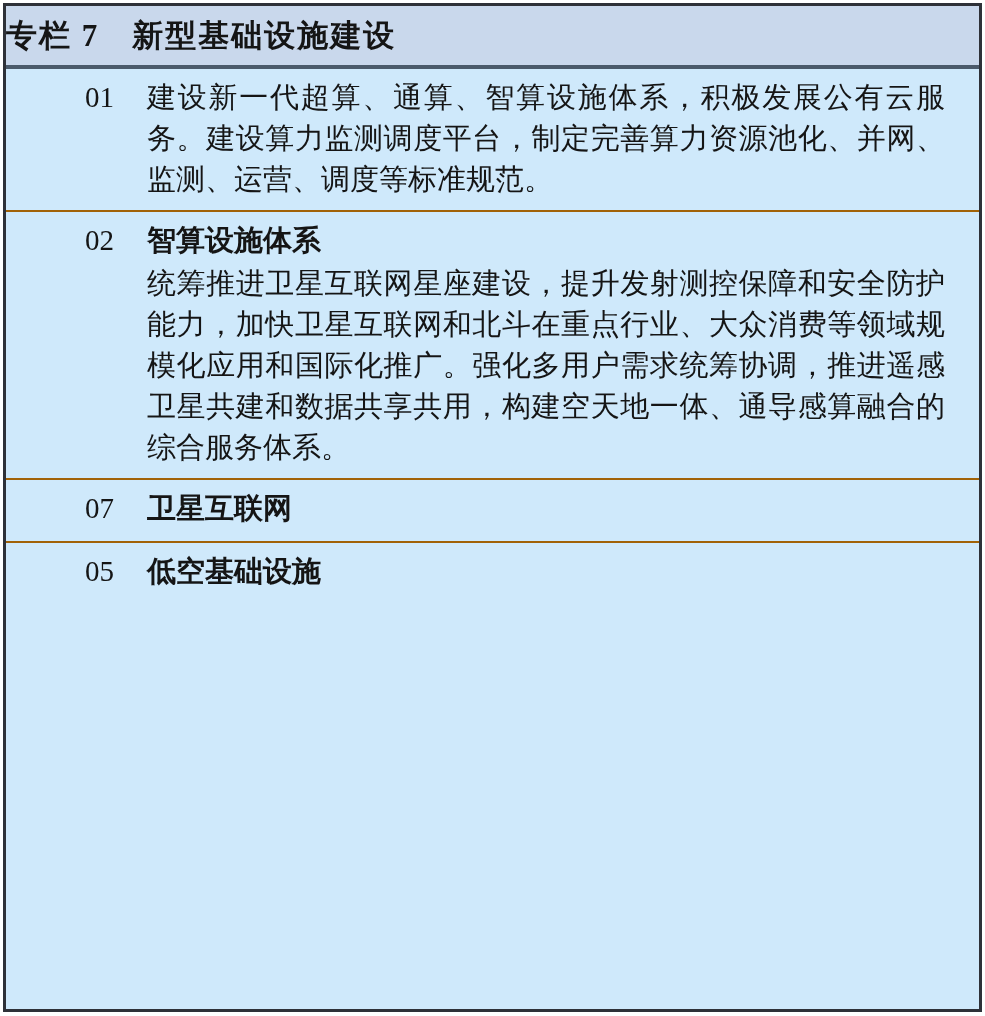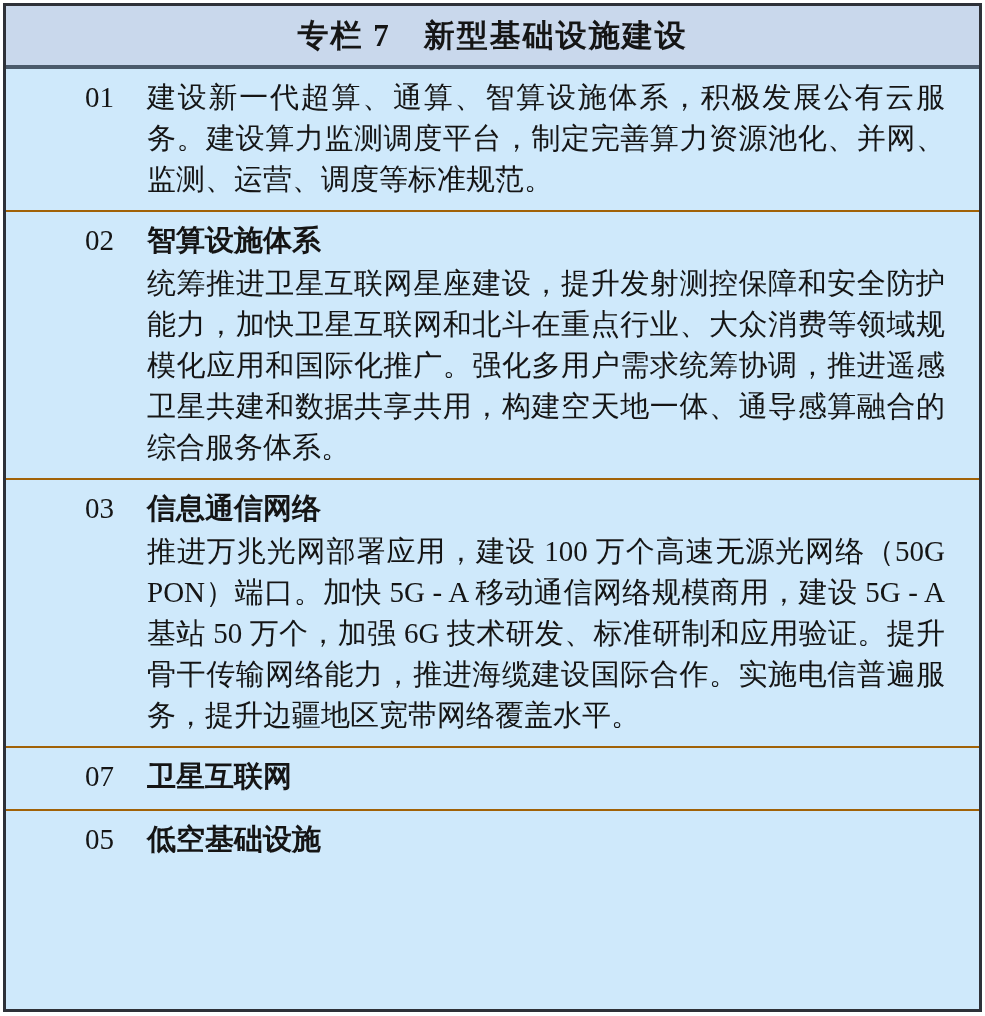--- a/index.html
+++ b/index.html
@@ -22,21 +22,21 @@
     box-sizing: border-box;
     border: 3px solid #2e3138;
     background: #cfe9fb;
     display: flex;
     flex-direction: column;
     overflow: hidden;
   }
   .panel-header {
     background: #c9d8ec;
     border-bottom: 4px solid #4b5a6b;
-    text-align: center;
+    text-align: left;
     font-weight: bold;
     font-size: 31px;
     line-height: 40px;
     padding: 10px 0 9px 0;
     letter-spacing: 2px;
     flex: none;
   }
   .rows {
     flex: 1;
     display: flex;
@@ -88,27 +88,20 @@
       </div>
 
       <div class="section">
         <div class="num">02</div>
         <div class="content">
           <div class="heading">智算设施体系</div>
           <div class="bodytext">统筹推进卫星互联网星座建设，提升发射测控保障和安全防护能力，加快卫星互联网和北斗在重点行业、大众消费等领域规模化应用和国际化推广。强化多用户需求统筹协调，推进遥感卫星共建和数据共享共用，构建空天地一体、通导感算融合的综合服务体系。</div>
         </div>
       </div>
 
-      <div class="section">
-        <div class="num">03</div>
-        <div class="content">
-          <div class="heading">信息通信网络</div>
-          <div class="bodytext">推进万兆光网部署应用，建设 100 万个高速无源光网络（50G PON）端口。加快 5G - A 移动通信网络规模商用，建设 5G - A 基站 50 万个，加强 6G 技术研发、标准研制和应用验证。提升骨干传输网络能力，推进海缆建设国际合作。实施电信普遍服务，提升边疆地区宽带网络覆盖水平。</div>
-        </div>
-      </div>
 
       <div class="section">
         <div class="num">07</div>
         <div class="content">
           <div class="heading">卫星互联网</div>
         </div>
       </div>
 
       <div class="section">
         <div class="num">05</div>

